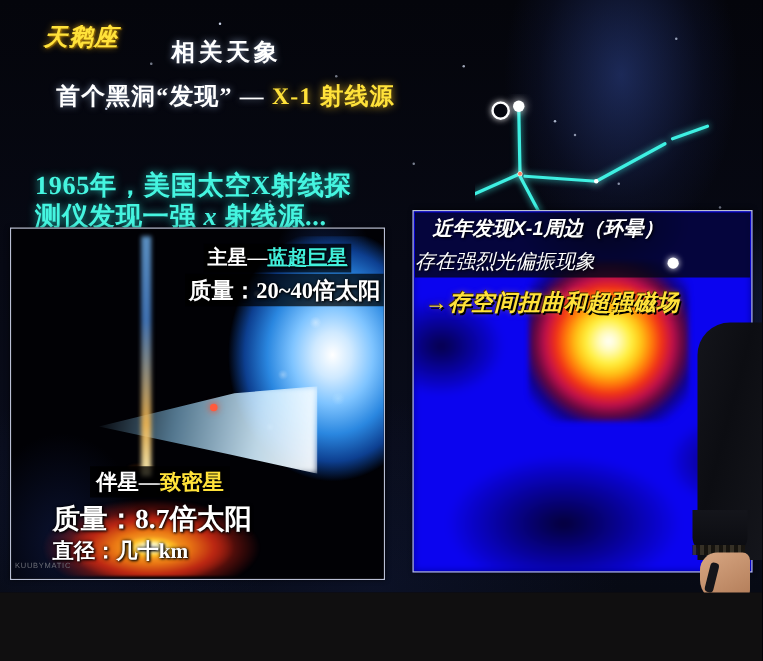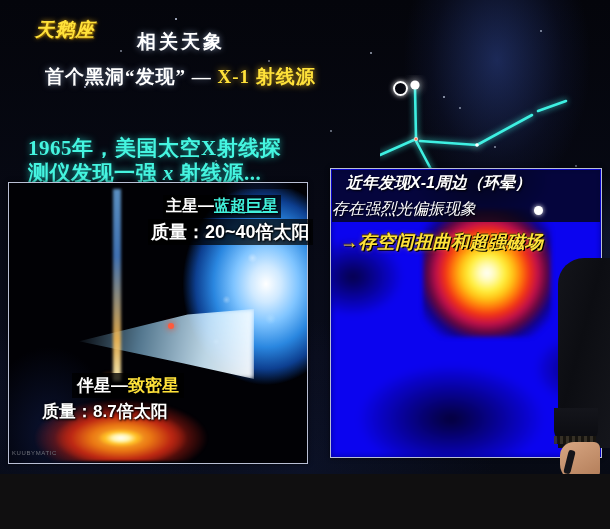--- a/index.html
+++ b/index.html
@@ -137,38 +137,38 @@
   #xr-blob{
     position:absolute; left:92px; top:40px; width:128px; height:128px;
     background:
       radial-gradient(circle at 50% 50%, #ffffff 0%, #fffbb8 9%, #ffef3d 20%, #ffc215 29%, #ff7a0a 38%, #f03018 47%, #c2104a 56%, #5d0740 66%, rgba(20,2,60,.55) 76%, rgba(11,4,239,0) 88%);
     filter:blur(2px);
   }
 
   
   .cap{
     position:absolute; color:#fff; white-space:nowrap;
-    font-family:Liberation Sans, sans-serif; font-weight:bold;
+    font-family:Liberation Serif, serif; font-weight:bold;
     text-shadow:1px 1px 2px #000, 0 0 3px #000;
   }
   #cap-primary{
     left:163px; top:195px; font-size:16px;
     background:rgba(0,0,0,.72); padding:1px 3px;
   }
   #cap-primary .em{ color:#41f0dc; text-decoration:underline; }
   #cap-primary-mass{
     left:148px; top:219px; font-size:18px;
     background:rgba(0,0,0,.72); padding:1px 3px;
   }
   #cap-companion{
     left:72px; top:373px; font-size:17px;
     background:rgba(0,0,0,.78); padding:1px 5px;
   }
   #cap-companion .em{ color:#ffe23a; }
-  #cap-comp-mass{ left:42px; top:400px; font-size:17px; }
+  #cap-comp-mass{ left:42px; top:400px; font-size:22px; }
   #cap-comp-diam{ left:42px; top:429px; font-size:17px; }
 
   #cap-xray-l1{
     position:absolute; left:346px; top:173px; font-size:16px; color:#fff;
     font-family:Liberation Sans, sans-serif; font-weight:bold; font-style:italic;
     white-space:nowrap; text-shadow:1px 1px 2px #000;
   }
   #cap-xray-l2{
     position:absolute; left:332px; top:199px; font-size:16px; color:#fff;
     font-family:"Liberation Serif", serif; font-weight:normal; font-style:italic;
@@ -283,20 +283,21 @@
       <div id="bs-diskcore"></div>
       <div id="bs-jet"></div>
       <div id="bs-reddot"></div>
     </div>
 
     <div id="cap-primary" class="cap"><span>主星—</span><span class="em">蓝超巨星</span></div>
     <div id="cap-primary-mass" class="cap">质量：20~40倍太阳</div>
 
     <div id="cap-companion" class="cap"><span>伴星—</span><span class="em">致密星</span></div>
     <div id="cap-comp-mass" class="cap">质量：8.7倍太阳</div>
+    <div id="cap-comp-diam" class="cap">直径：几十km</div>
 
     <div id="watermark">KUUBYMATIC</div>
 
     <div id="panel-xray" class="panel">
       <div id="xr-field"></div>
       <div id="xr-blob"></div>
     </div>
 
     <div id="xray-text-plate"></div>
     <div id="cap-xray-l1" class="cjk">近年发现X-1周边（环晕）</div>

